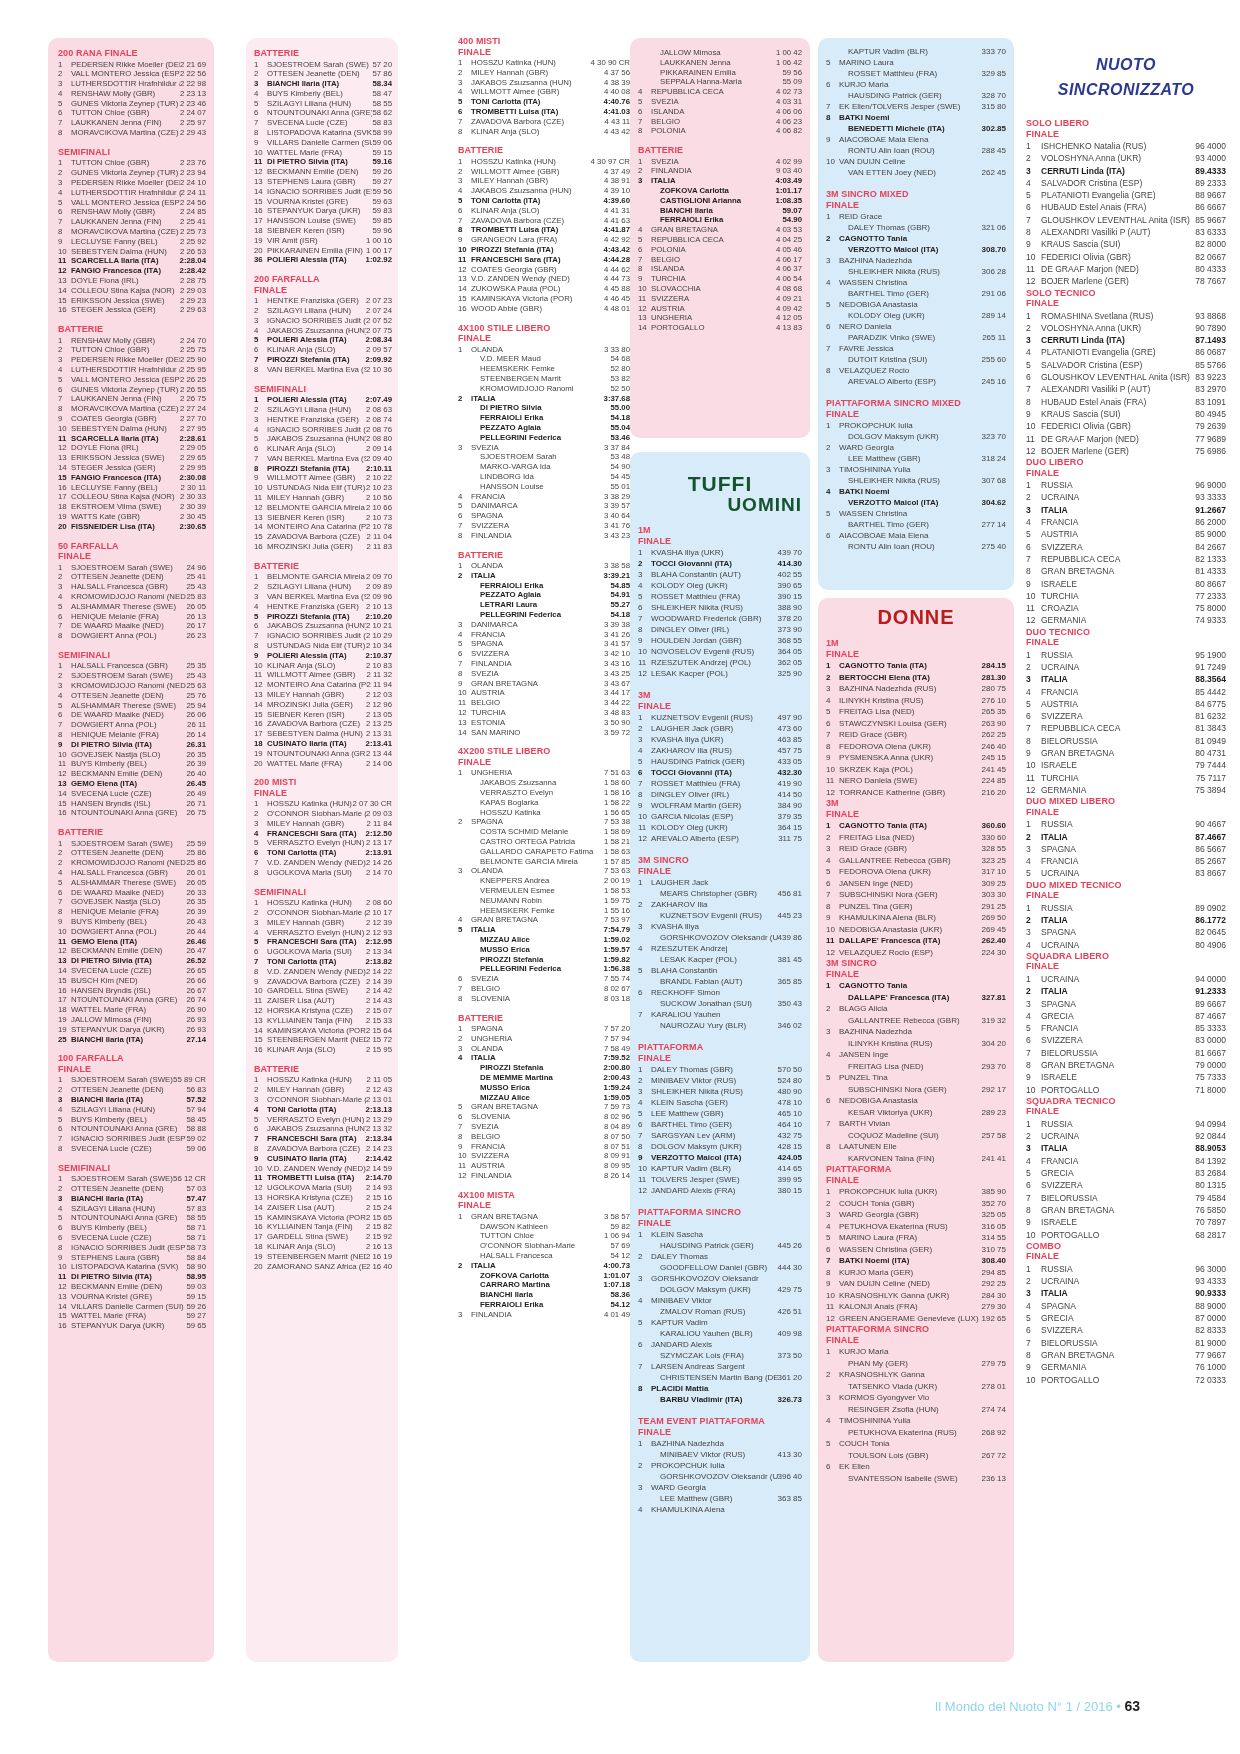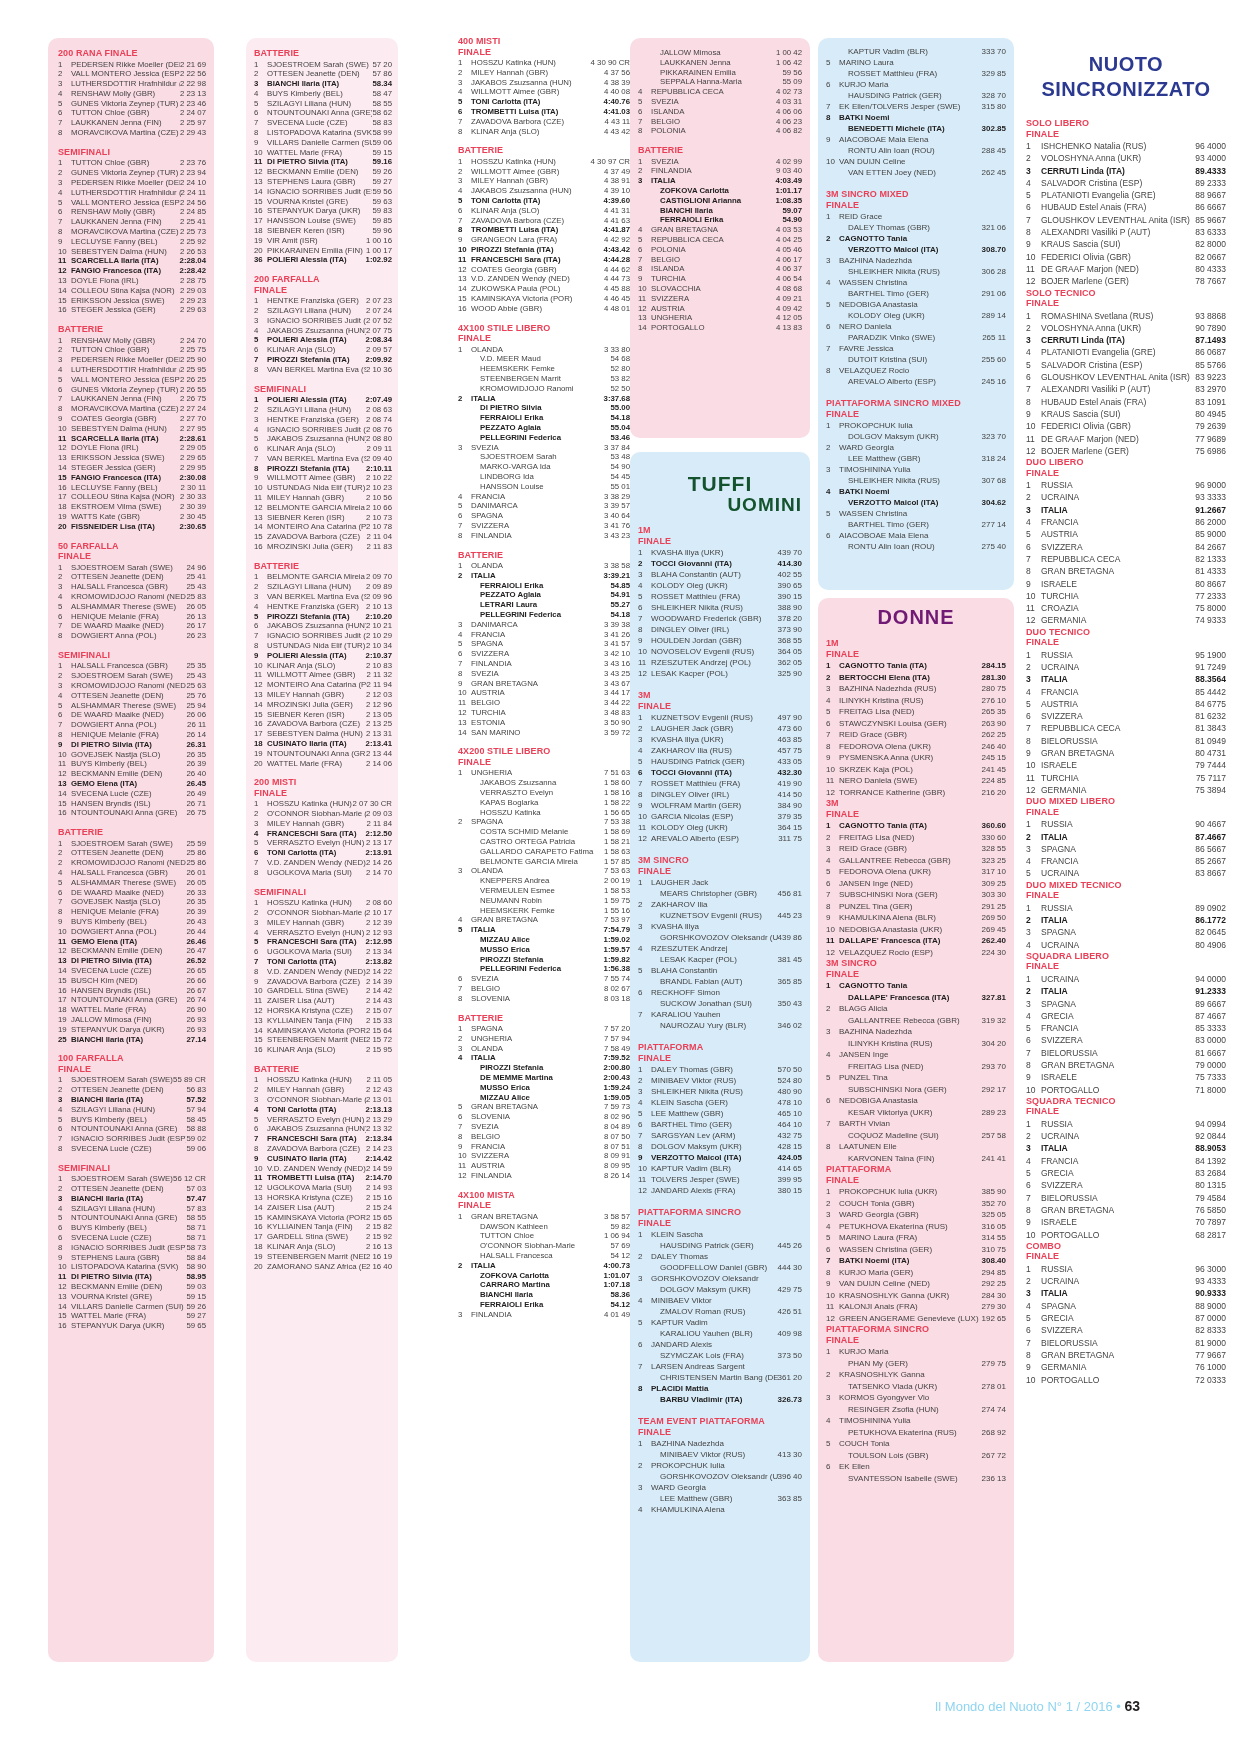--- a/index.html
+++ b/index.html
@@ -34,24 +34,24 @@
   .rank{flex:none;width:13px;}
   .loose6 .rank{width:15px;}
   .name{flex:1;padding-right:3px;white-space:nowrap;overflow:hidden;}
   .time{flex:none;white-space:nowrap;text-align:right;}
   .row.b{font-weight:bold;color:#1f1d1e;}
   .row.ind .name{padding-left:9px;}
   .banner{text-align:center;font-weight:bold;}
   .banner-tuffi{color:#14532d;margin:12px 0 8px;}
   .banner-tuffi .bl0{font-size:21px;line-height:24px;letter-spacing:1px;}
   .banner-tuffi .bl1{font-size:19px;line-height:18px;letter-spacing:1px;text-align:right;}
-  .banner-donne{color:#701a75;margin:2px 0 9px;}
+  .banner-donne{color:#b91c1c;margin:2px 0 9px;}
   .banner-donne .bl0{font-size:20px;line-height:23px;letter-spacing:1px;}
   .banner-sincro{color:#2b3990;margin:6px 0 16px;}
-  .banner-sincro .bl0,.banner-sincro .bl1{font-size:20px;line-height:25px;letter-spacing:.5px;}
+  .banner-sincro .bl0,.banner-sincro .bl1{font-size:16px;line-height:25px;letter-spacing:.5px;font-style:italic;}
   .footer{position:absolute;left:840px;top:1698px;width:300px;text-align:right;
           font-size:13px;color:#8fd4f0;}
   .footer .pagenum{color:#231f20;font-weight:bold;font-size:14px;}
 </style>
 </head>
 <body>
 
 <div class="panel p-col1"></div>
 <div class="panel p-col2"></div>
 <div class="panel p-col4a"></div>
@@ -849,21 +849,21 @@
           <span class="time">2 08 76</span>
         </div>
         <div class="row">
           <span class="rank">5</span>
           <span class="name">JAKABOS Zsuzsanna (HUN)</span>
           <span class="time">2 08 80</span>
         </div>
         <div class="row">
           <span class="rank">6</span>
           <span class="name">KLINAR Anja (SLO)</span>
-          <span class="time">2 09 11</span>
+          <span class="time">2 09 14</span>
         </div>
         <div class="row">
           <span class="rank">7</span>
           <span class="name">VAN BERKEL Martina Eva (SUI)</span>
           <span class="time">2 09 40</span>
         </div>
         <div class="row b">
           <span class="rank">8</span>
           <span class="name">PIROZZI Stefania (ITA)</span>
           <span class="time">2:10.11</span>

